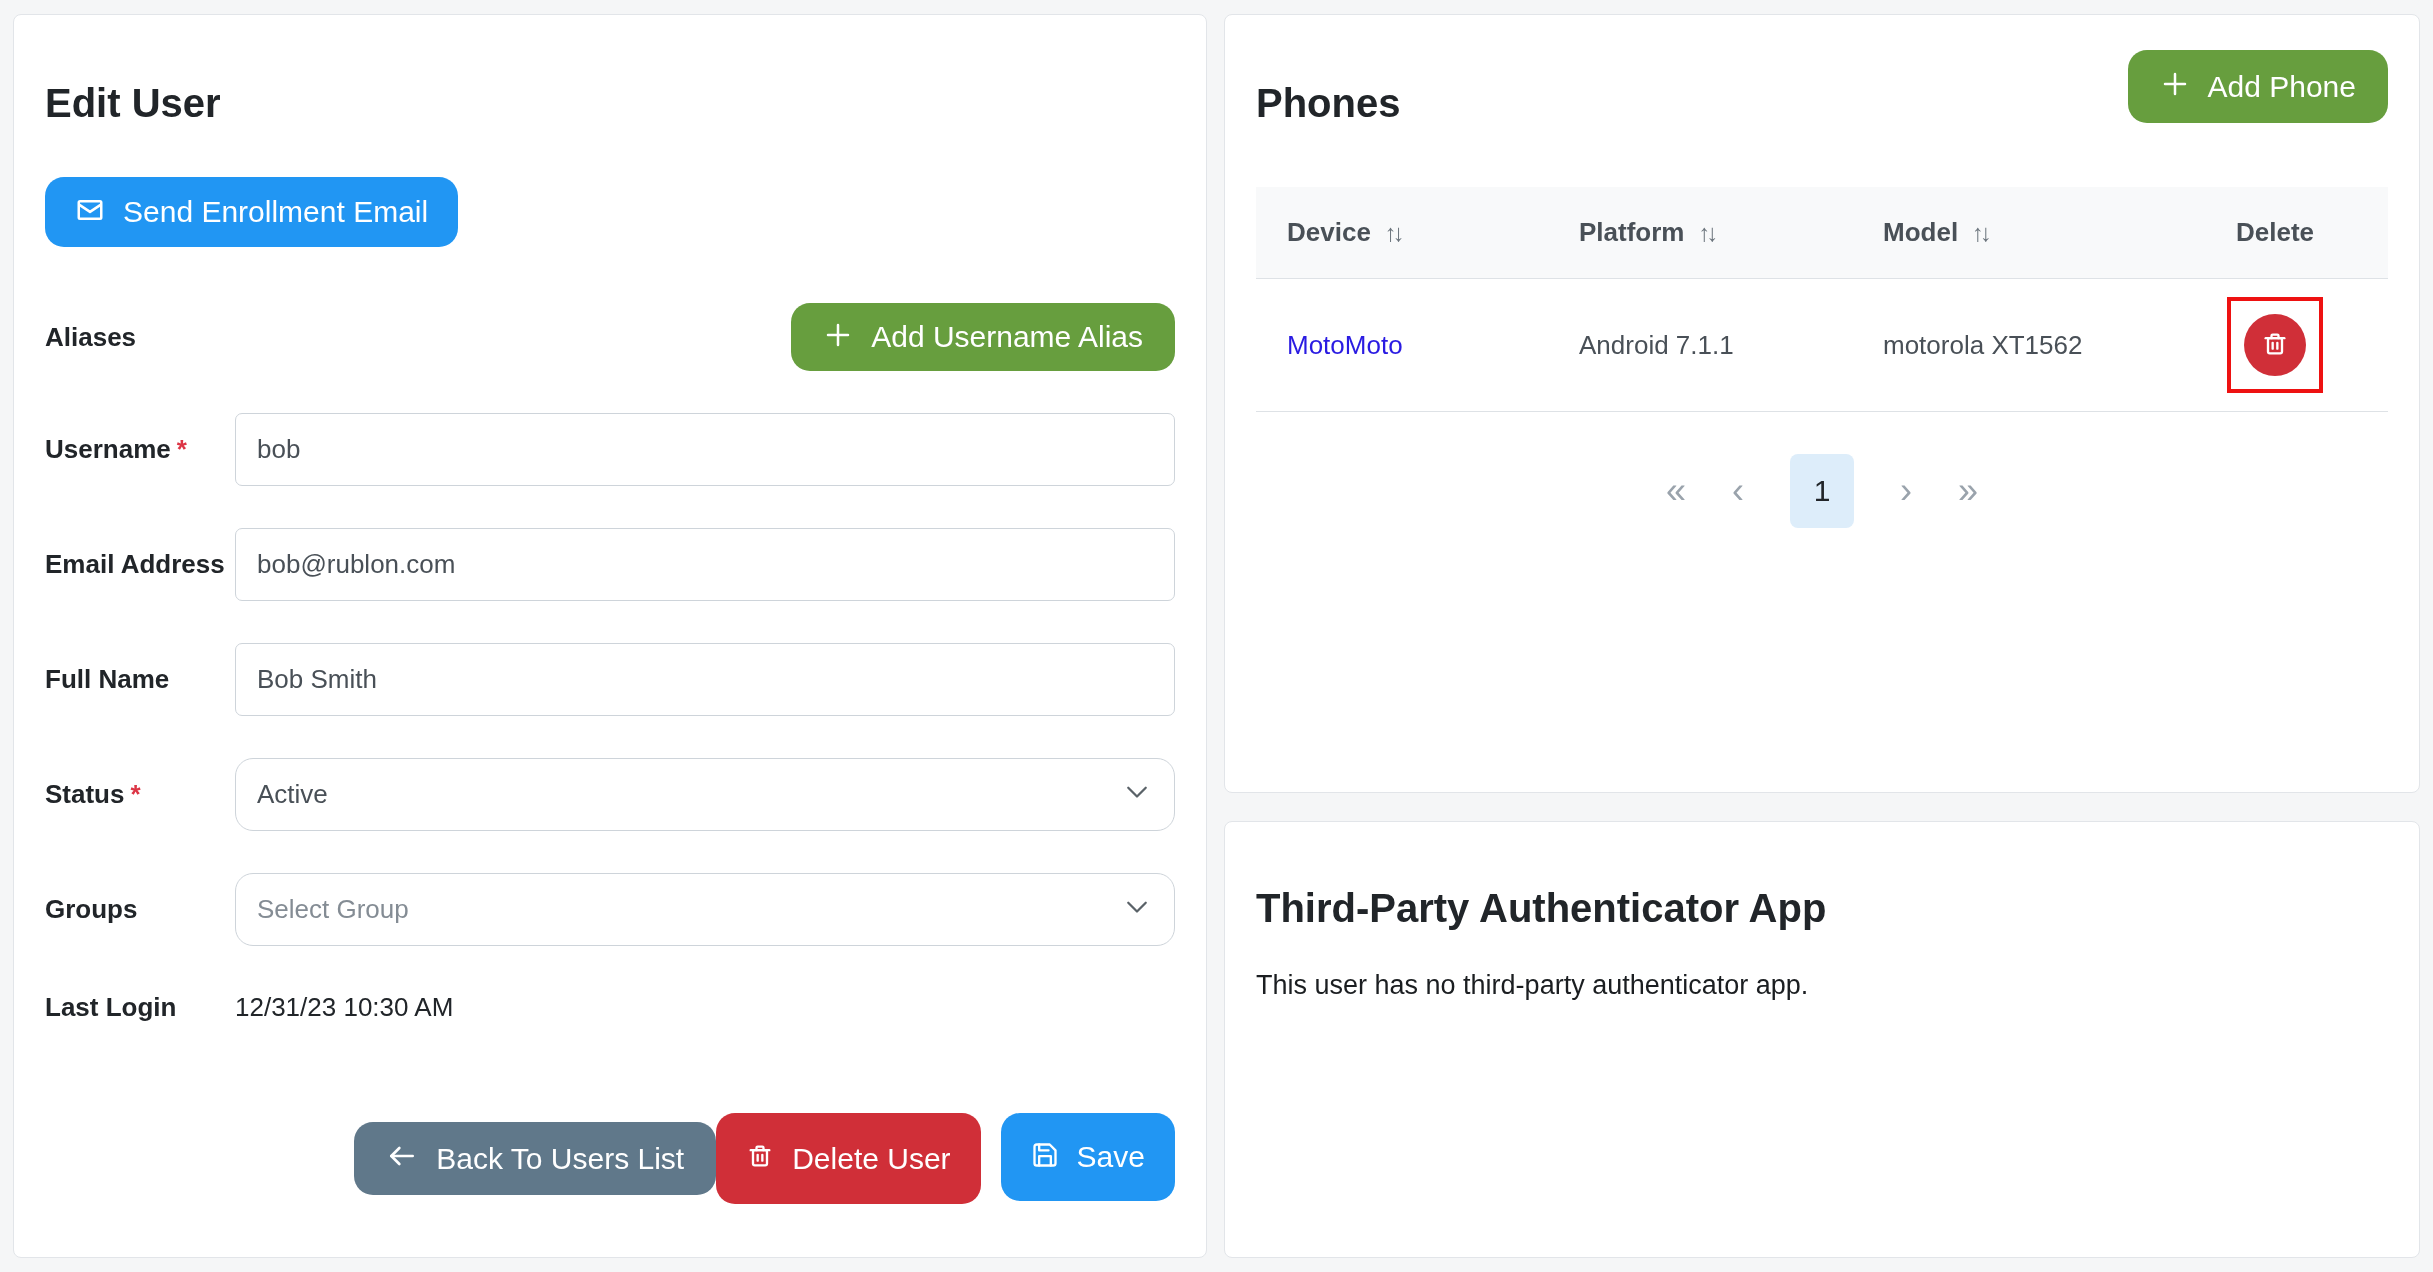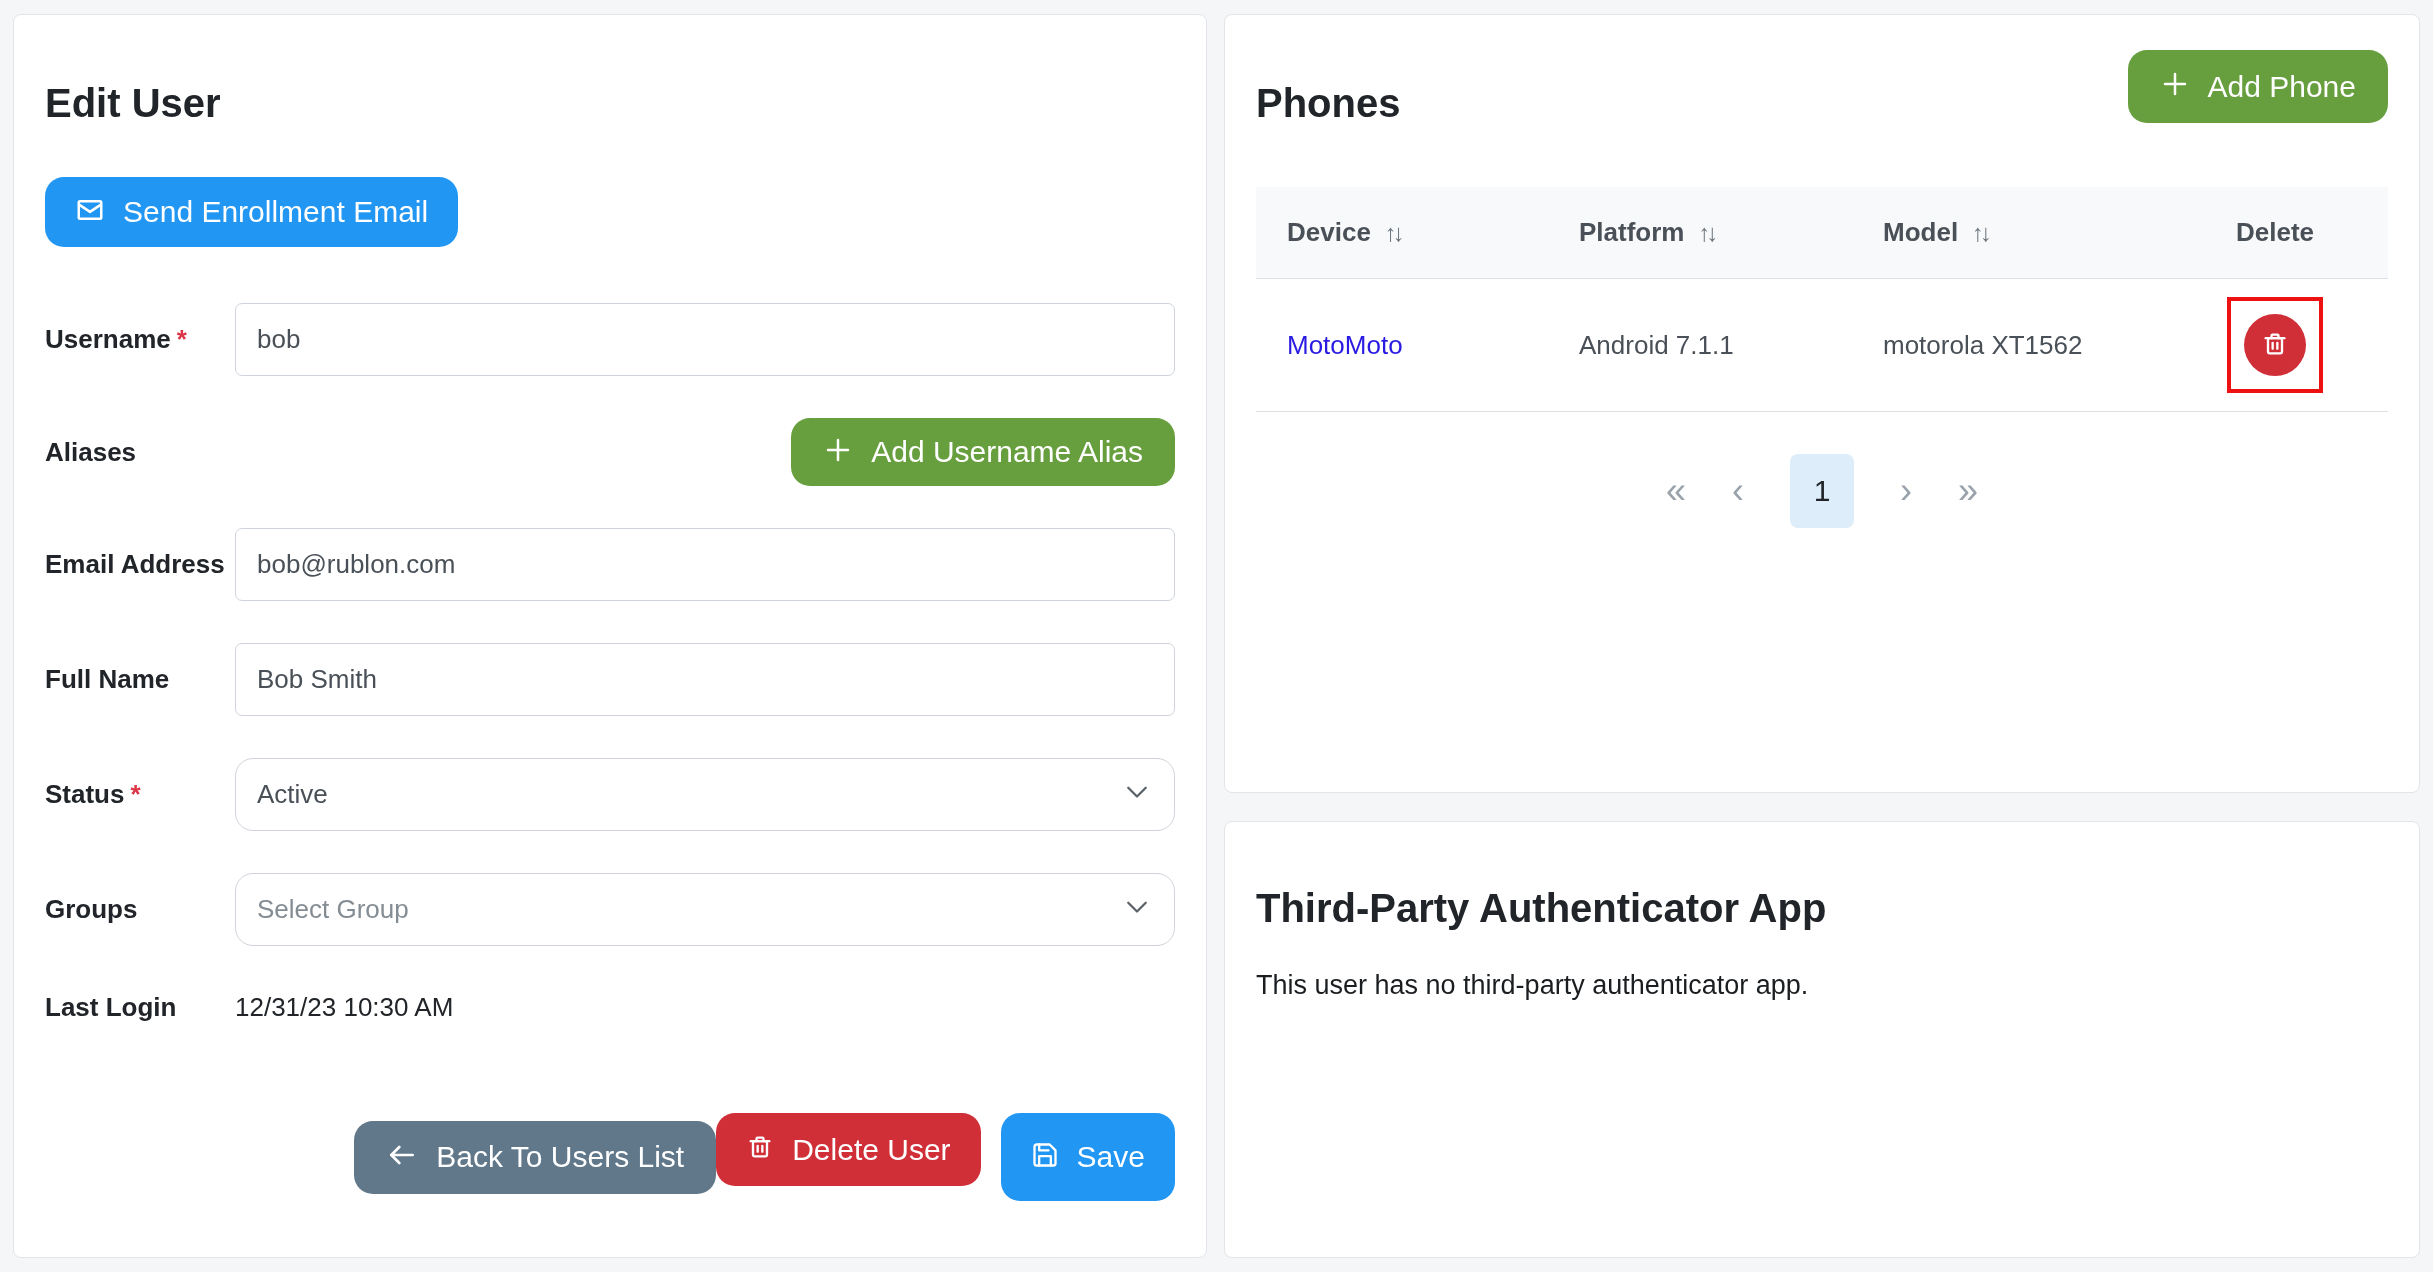--- a/index.html
+++ b/index.html
@@ -38,21 +38,21 @@
           border:1px solid var(--input-border);border-radius:18px;padding:0 60px 0 21px;
           font-size:26px;color:var(--input-text);cursor:pointer;background:#fff}
   .select .chev{position:absolute;right:22px;top:50%;transform:translateY(-50%)}
   .placeholder{color:var(--placeholder-text)}
   .aliases-ctrl{display:flex;justify-content:flex-end}
   .btn-green{background:var(--success-green);height:68px;padding:0 32px}
   .static-value{font-size:26px;color:var(--label-text)}
   .actions{display:flex;justify-content:flex-end;align-items:center;margin-top:86px}
   .actions-right{display:flex;gap:20px}
   .btn-slate{background:var(--slate);height:73px;padding:0 32px}
-  .btn-danger{background:var(--danger-red);height:73px;padding:10px 30px}
+  .btn-danger{background:var(--danger-red);height:91px;padding:10px 30px}
   .btn-save{background:var(--primary-blue);height:88px;padding:0 30px}
 
   
   .col-right{display:flex;flex-direction:column;gap:28px;flex:1 1 auto}
   .card-phones{height:779px;padding:32px 31px 0}
   .phones-header{display:flex;justify-content:space-between;align-items:flex-start;
                  height:108px;margin-bottom:32px}
   .phones-header .h-title{margin-top:32px}
   .btn-addphone{background:var(--success-green);height:73px;padding:0 32px;margin-top:3px}
 
@@ -90,40 +90,40 @@
       <span>
         <svg viewBox="0 0 24 24" width="30" height="30" fill="none" stroke="#fff" stroke-width="2" stroke-linejoin="round">
             <rect x="3" y="5" width="18" height="14" rx="1"></rect>
             <polyline points="3 7.5 12 13.5 21 7.5"></polyline>
           </svg>
       </span>
       <span>Send Enrollment Email</span>
     </button>
 
     <div class="frow">
-      <div class="flabel">
-        <span>Username</span><span class="req">*</span>
-      </div>
-      <div class="fctrl">
-        <input class="input" value="bob" style="">
-      </div>
-    </div>
-
-    <div class="frow">
       <div class="flabel">Aliases</div>
       <div class="fctrl aliases-ctrl">
         <button class="btn btn-green">
           <span>
             <svg viewBox="0 0 24 24" width="30" height="30" fill="none" stroke="#fff" stroke-width="2" stroke-linecap="round">
                 <line x1="12" y1="4" x2="12" y2="20"></line>
                 <line x1="4" y1="12" x2="20" y2="12"></line>
               </svg>
           </span>
           <span>Add Username Alias</span>
         </button>
+      </div>
+    </div>
+
+    <div class="frow">
+      <div class="flabel">
+        <span>Username</span><span class="req">*</span>
+      </div>
+      <div class="fctrl">
+        <input class="input" value="bob" style="">
       </div>
     </div>
 
     <div class="frow">
       <div class="flabel">Email Address</div>
       <div class="fctrl">
         <input class="input" value="bob@rublon.com" style="">
       </div>
     </div>
 

